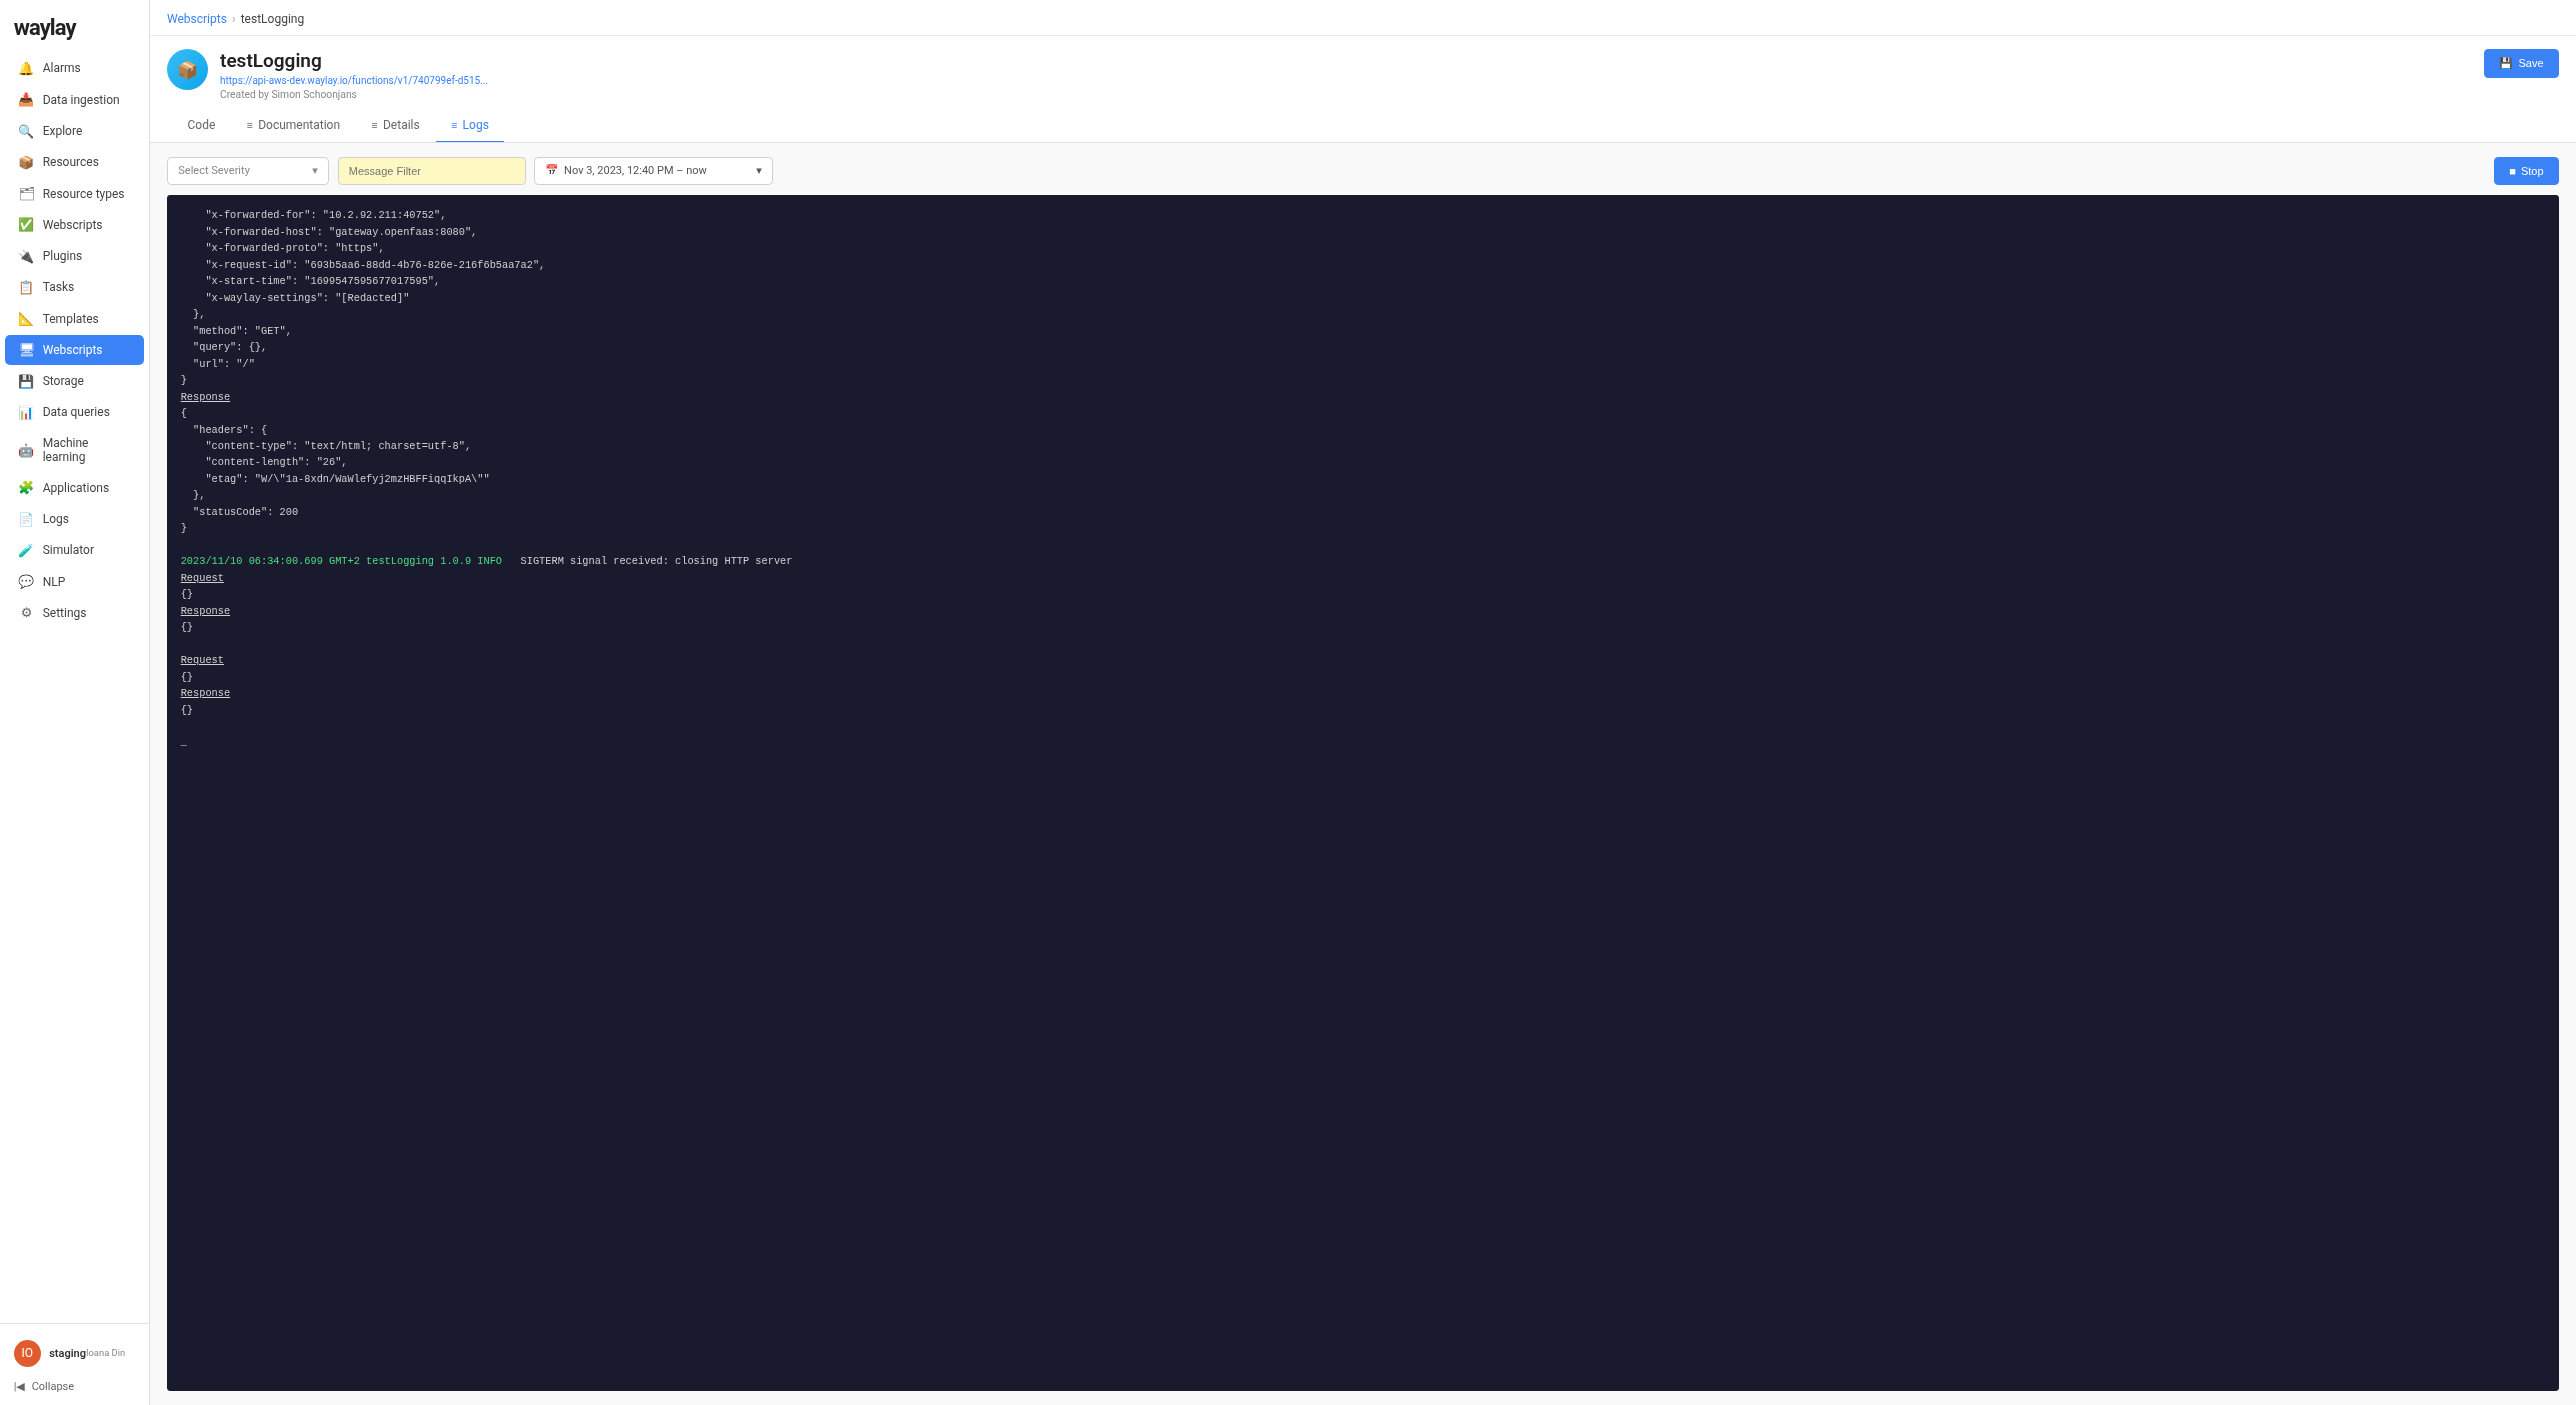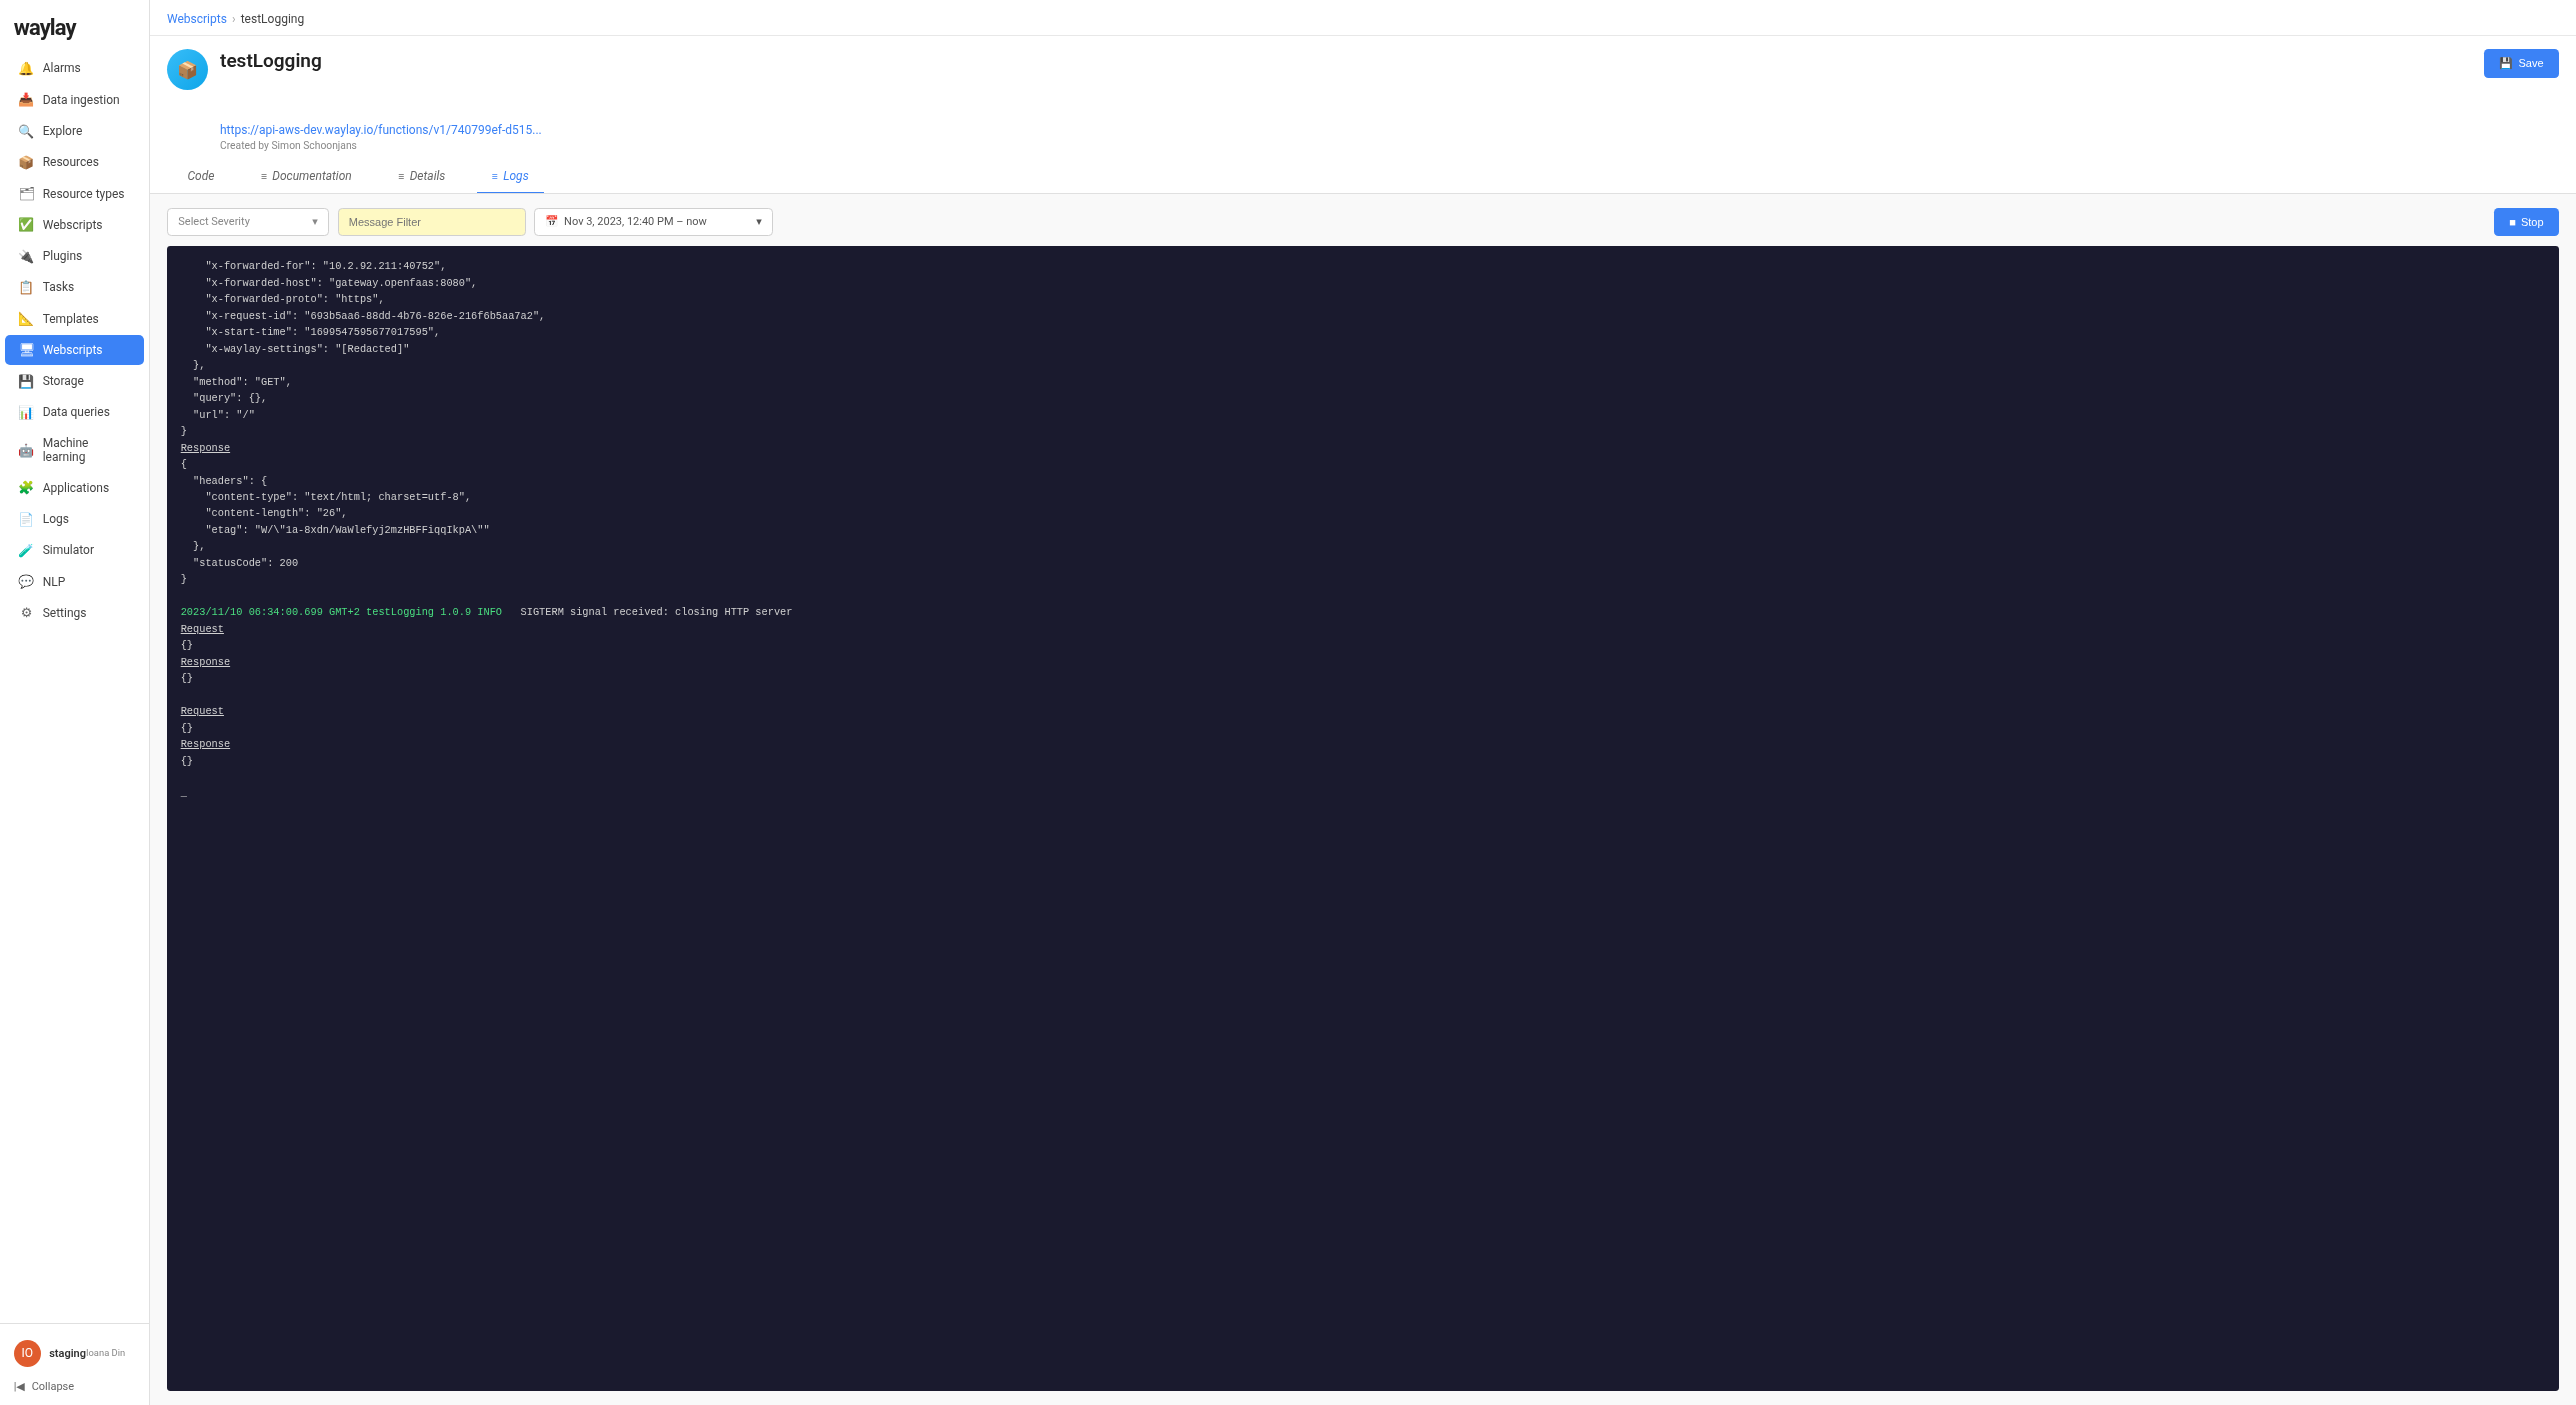--- a/index.html
+++ b/index.html
@@ -99,34 +99,33 @@
     .header-left { display: flex; align-items: flex-start; gap: 12px; }
     .header-icon {
       width: 41px; height: 41px;
       border-radius: 50%;
       background: linear-gradient(135deg, #38bdf8, #0ea5e9);
       display: flex; align-items: center; justify-content: center;
       color: #fff; font-size: 17px;
     }
     .header-info { display: flex; flex-direction: column; gap: 2.6px; }
     .page-title { font-size: 19px; font-weight: 600; color: #222; }
-    .page-url { font-size: 12px; color: #3b82f6; cursor: pointer; margin-top: 48px; }
+    .page-url { font-size: 10px; color: #3b82f6; cursor: pointer; }
     .page-meta { font-size: 10.3px; color: #888; }
     .save-btn {
       background: #3b82f6; color: #fff;
       border: none; border-radius: 4.3px;
       padding: 7.7px 15.4px; font-size: 11px;
       cursor: pointer; display: flex; align-items: center; gap: 5.1px;
     }
 
     
     .tabs {
-      display: flex; align-items: center; gap: 16px;
+      display: flex; align-items: center; gap: 1px;
       margin-top: 8.5px;
-      font-style: italic;
     }
     .tab {
       padding: 8.5px 15.4px;
       font-size: 12px;
       color: #666;
       cursor: pointer;
       border-bottom: 1.7px solid transparent;
       display: flex; align-items: center; gap: 5.1px;
     }
     .tab.active { color: #3b82f6; border-bottom: 1.7px solid #3b82f6; }

